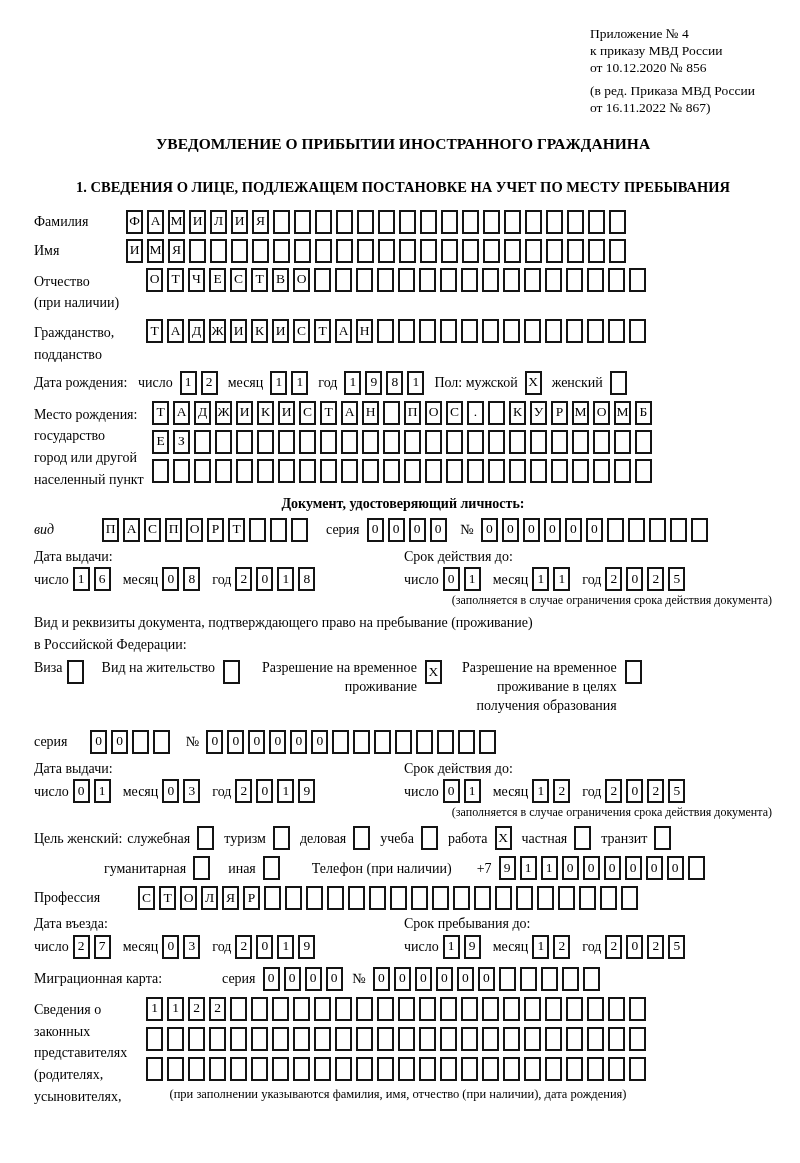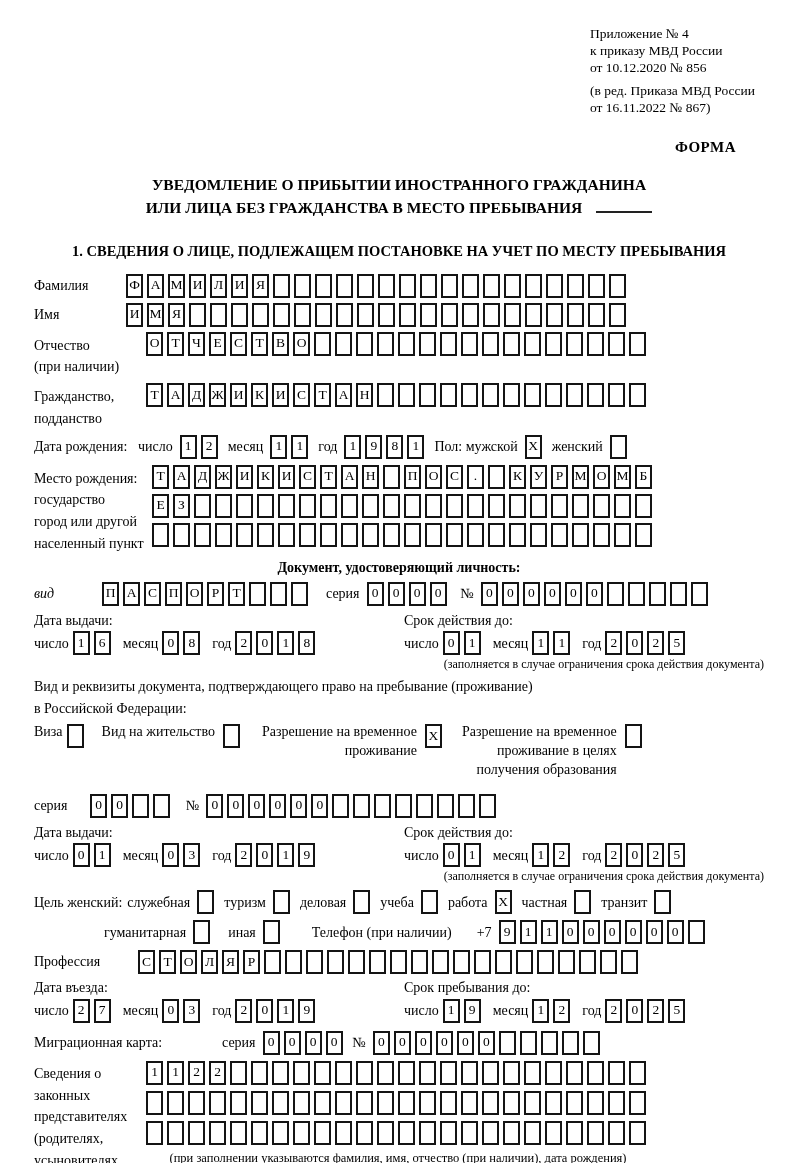--- a/index.html
+++ b/index.html
@@ -1,20 +1,20 @@
 <!DOCTYPE html>
 <html lang="ru"><head>
 <meta charset="utf-8">
 <style>
   * { margin:0; padding:0; box-sizing:border-box; }
   html,body { background:#e8e8e8; }
   body { font-family:"Liberation Serif","DejaVu Serif",serif; color:#000; }
   .page {
     width:800px; height:1163px; margin:0 auto; background:#ffffff;
-    padding:26px 36px 30px 34px; overflow:hidden; position:relative;
+    padding:26px 28px 30px 34px; overflow:hidden; position:relative;
     font-size:14px; line-height:1.25;
   }
   
   .topnote { margin-left:556px; font-size:13.5px; }
   .topnote .gap { margin-top:6px; }
   .forma { text-align:right; font-weight:bold; font-size:15px; margin:22px 28px 0 0; letter-spacing:.5px; }
   .title { text-align:center; font-weight:bold; font-size:15.5px; margin-top:16px; line-height:1.5; }
   .blankline { display:inline-block; width:56px; border-bottom:2px solid #222; height:14px; margin-left:14px; }
   .sect { font-weight:bold; font-size:14.5px; margin-top:22px; margin-bottom:14px; text-align:center; }
 
@@ -60,25 +60,23 @@
 <div class="page">
 
   <div class="topnote">
     <div>Приложение № 4</div>
     <div>к приказу МВД России</div>
     <div>от 10.12.2020 № 856</div>
     <div class="gap">(в ред. Приказа МВД России</div>
     <div>от 16.11.2022 № 867)</div>
   </div>
 
-  <div class="forma">ФОРМА</div>
 
   <div class="title">
     <div>УВЕДОМЛЕНИЕ О ПРИБЫТИИ ИНОСТРАННОГО ГРАЖДАНИНА</div>
-    <div><span>ИЛИ ЛИЦА БЕЗ ГРАЖДАНСТВА В МЕСТО ПРЕБЫВАНИЯ</span><span class="blankline"></span></div>
   </div>
 
   <div class="sect">1. СВЕДЕНИЯ О ЛИЦЕ, ПОДЛЕЖАЩЕМ ПОСТАНОВКЕ НА УЧЕТ ПО МЕСТУ ПРЕБЫВАНИЯ</div>
 
   <div class="frow">
     <div class="flabel w92">Фамилия</div>
     <div class="cells">
         <span class="cell">Ф</span>
         <span class="cell">А</span>
         <span class="cell">М</span>

